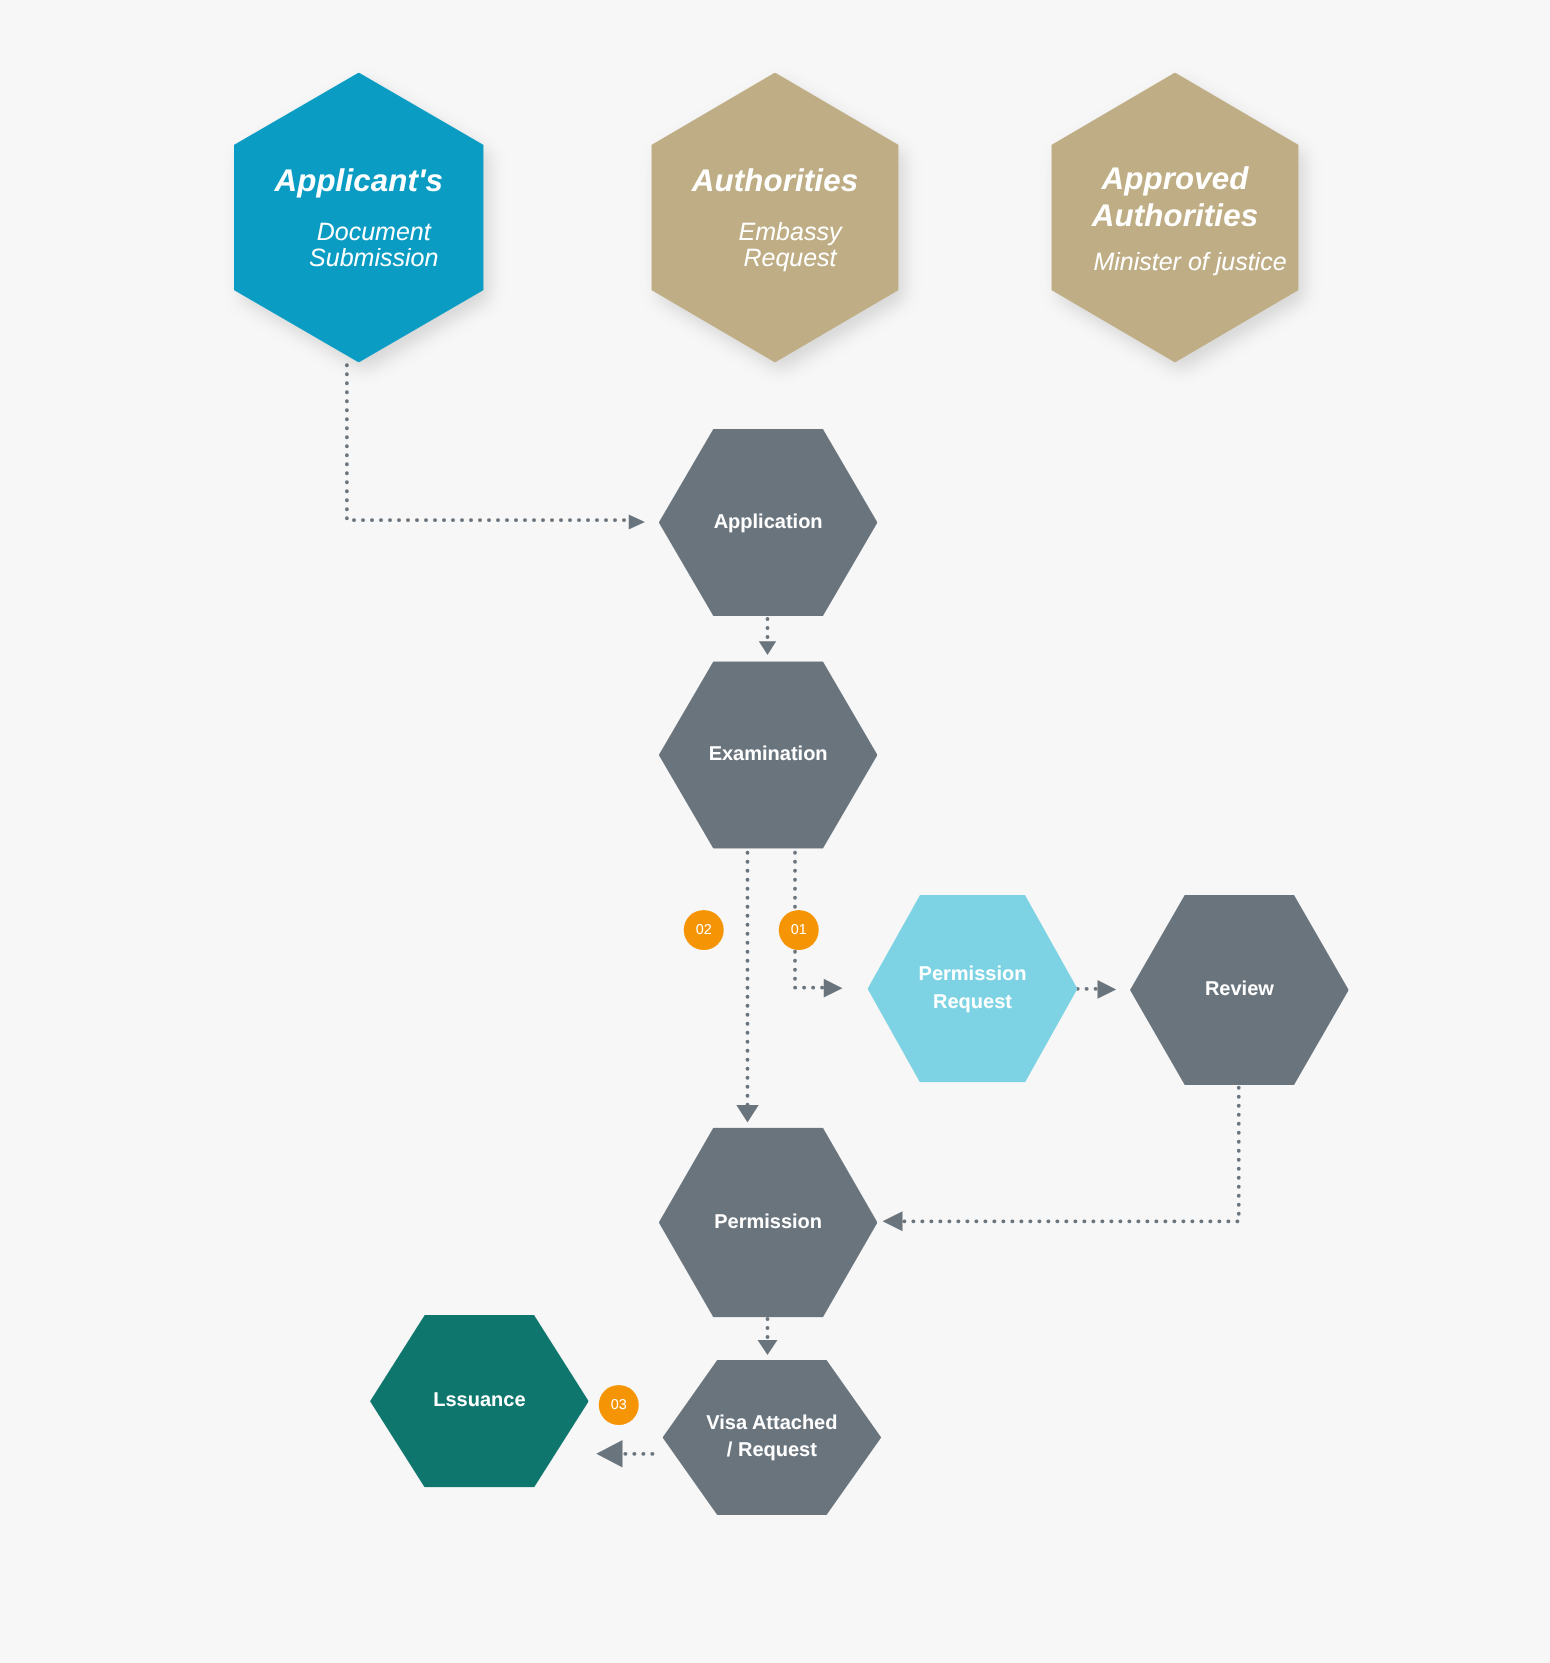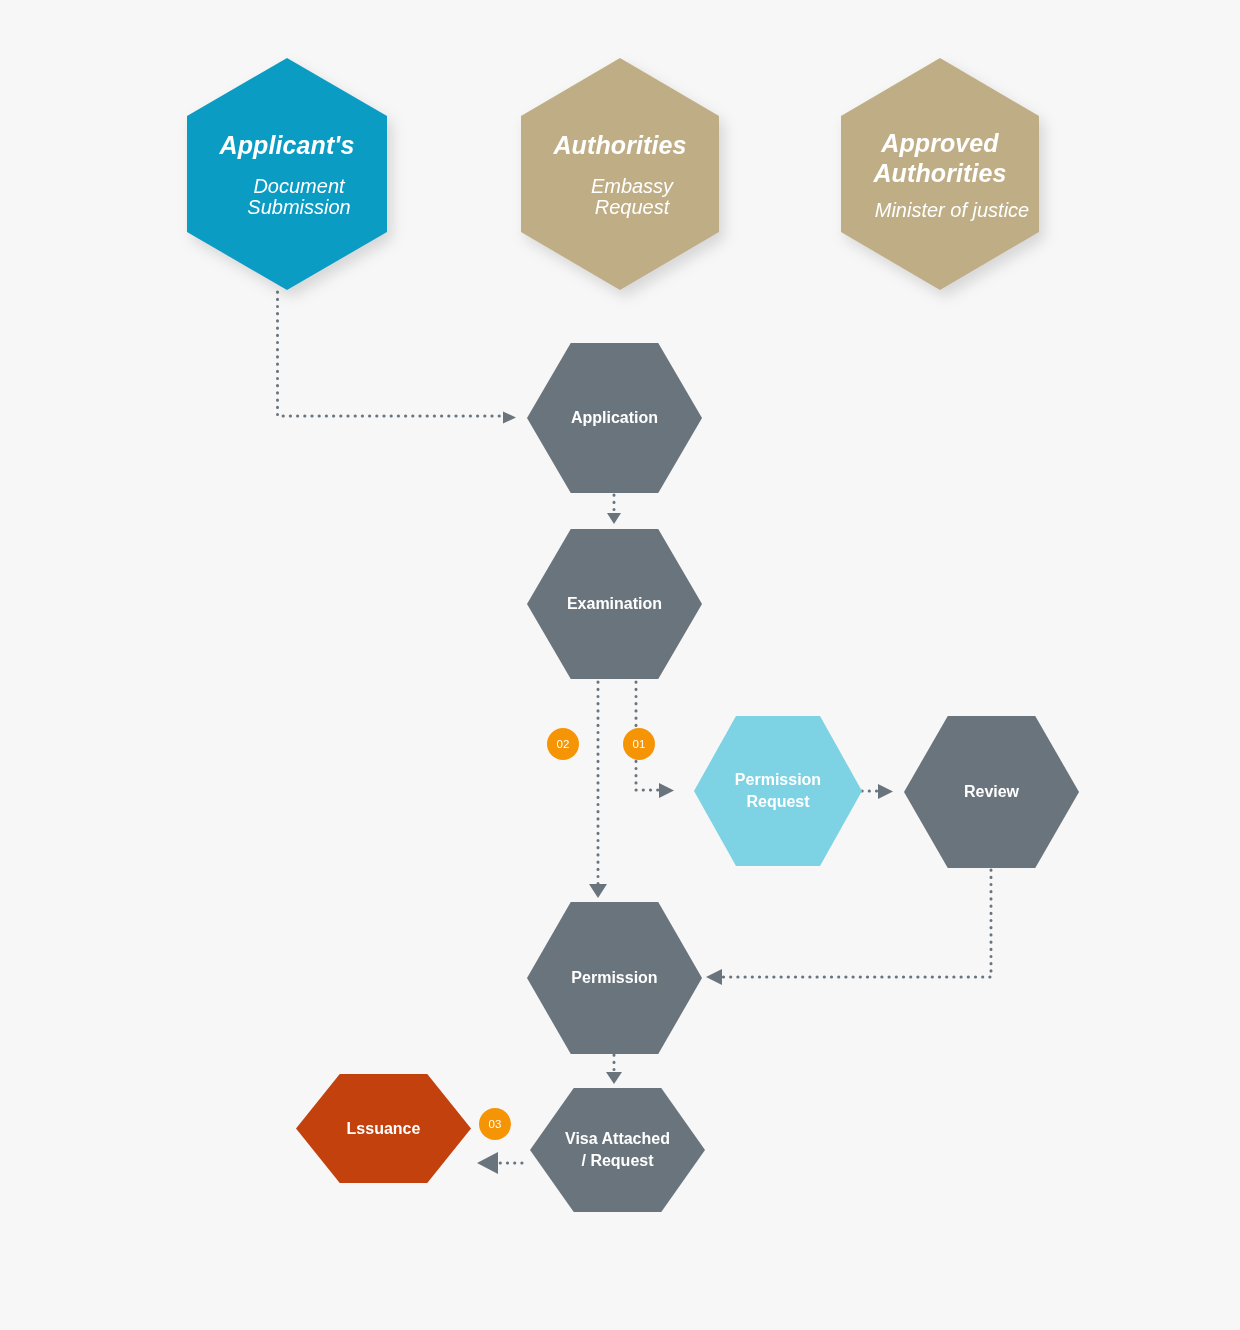--- a/index.html
+++ b/index.html
@@ -195,21 +195,21 @@
     <div class="node-label">Permission</div>
   </div>
 
   <div class="node hex-flat" style="left:530px; top:1088px; width:175px; height:124px; background:#6a747d;">
     <div class="node-label">
       <div>Visa Attached</div>
       <div>/ Request</div>
     </div>
   </div>
 
-  <div class="node hex-flat" style="left:296px; top:1074px; width:175px; height:109px; background:#c2410c;">
+  <div class="node hex-flat" style="left:296px; top:1052px; width:175px; height:138px; background:#0f766e;">
     <div class="node-label">Lssuance</div>
   </div>
 
   <div class="badge" style="left:547px; top:728px; width:32px; height:32px;">
     <span>02</span>
   </div>
 
   <div class="badge" style="left:623px; top:728px; width:32px; height:32px;">
     <span>01</span>
   </div>

